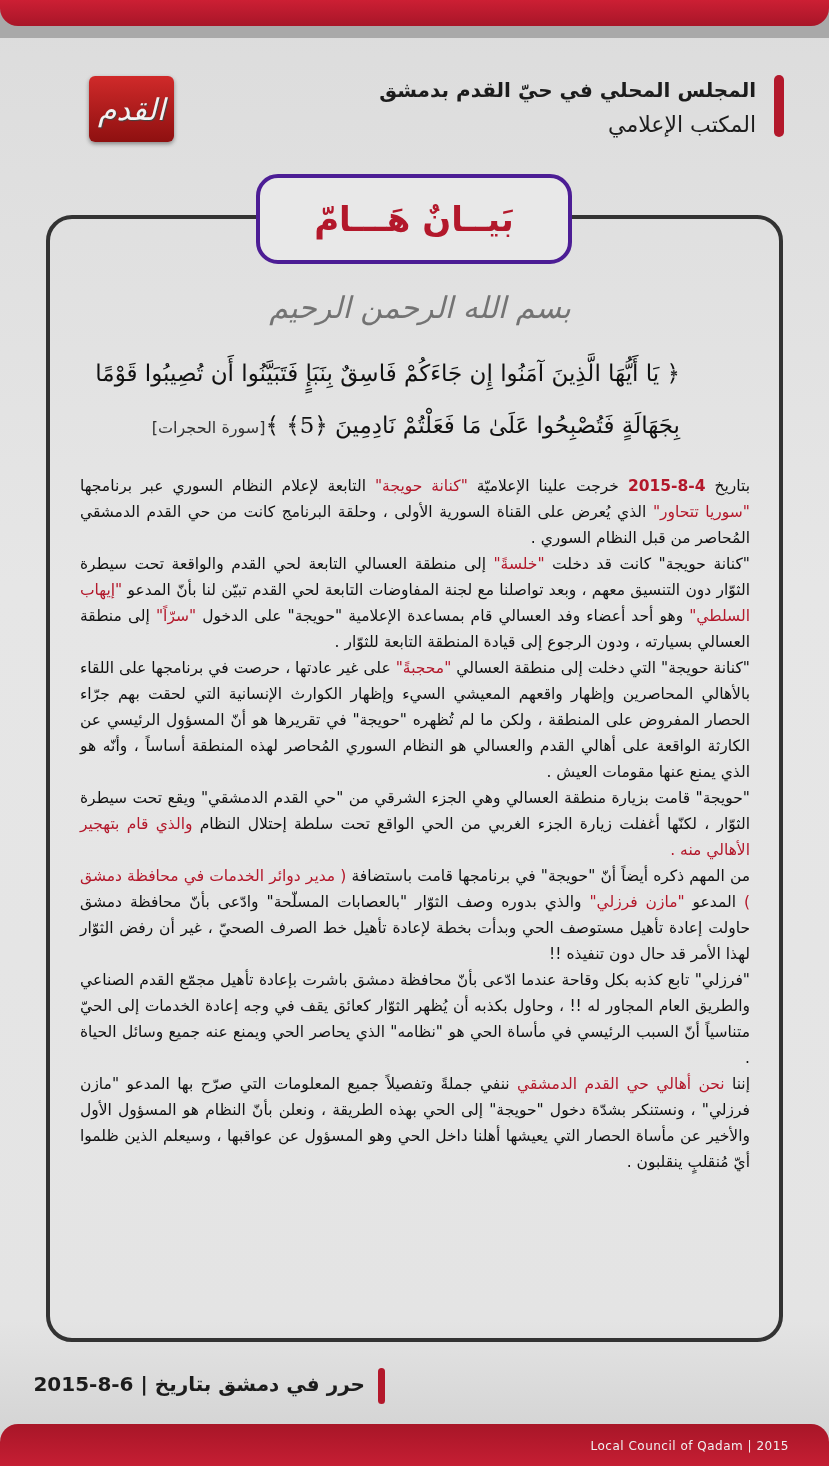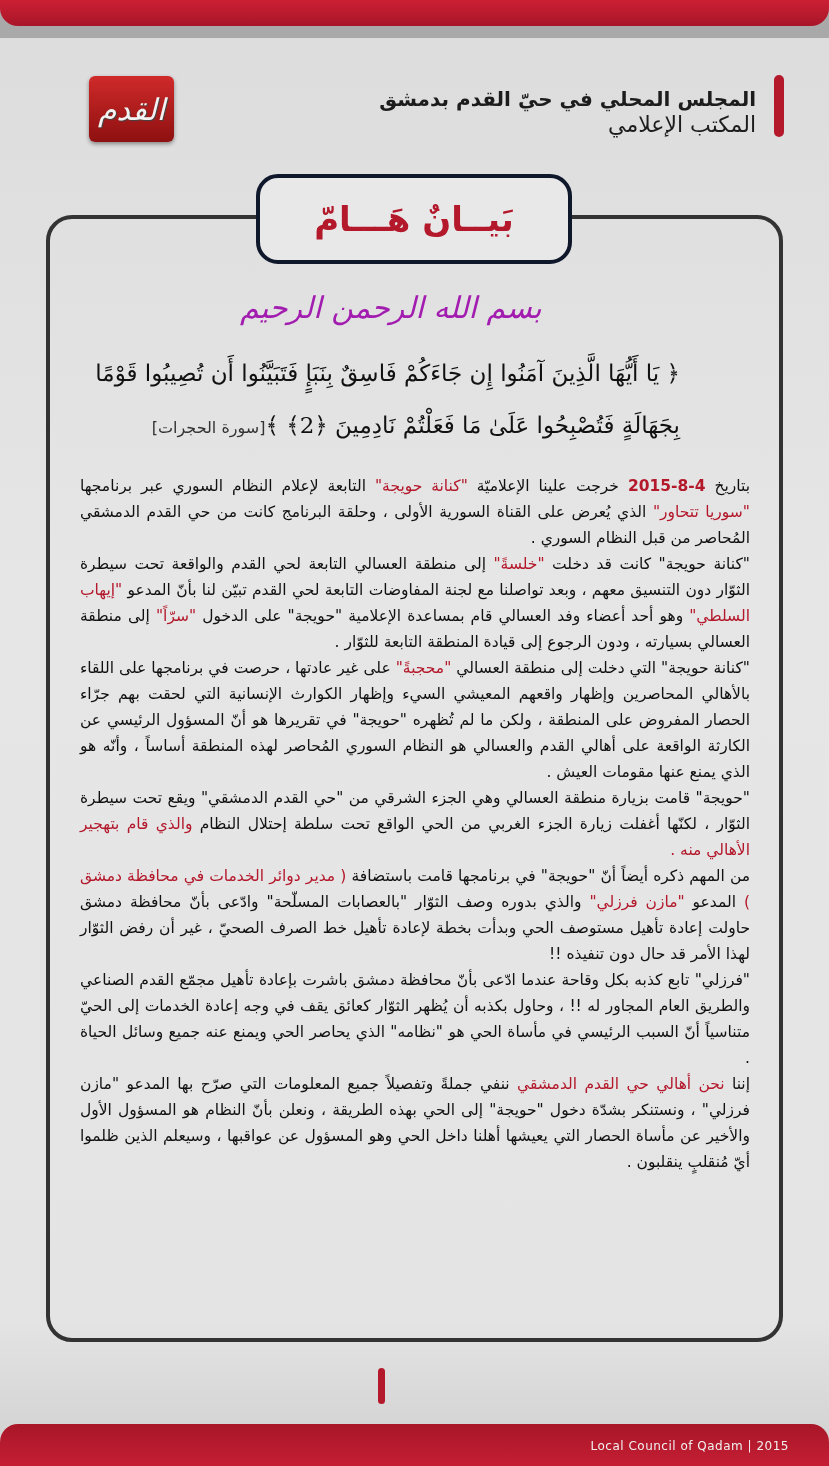--- a/index.html
+++ b/index.html
@@ -17,51 +17,51 @@
     position: absolute; left: 0; top: 0; width: 829px; height: 26px;
     background: linear-gradient(#cc1f34, #a81628);
     border-radius: 0 0 18px 18px;
   }
   .header { position: absolute; top: 70px; right: 45px; width: 420px; height: 76px; }
   .header .accent {
     position: absolute; right: 0; top: 5px; width: 10px; height: 62px;
     background: #b3182b; border-radius: 5px;
   }
   .header .line1 {
-    position: absolute; right: 28px; top: 17px; direction: rtl;
+    position: absolute; right: 28px; top: 8px; direction: rtl;
     font-size: 20px; font-weight: bold; color: #1c1c1c; white-space: nowrap;
   }
   .header .line2 {
     position: absolute; right: 28px; top: 42px; direction: rtl;
     font-size: 22px; font-weight: normal; color: #1c1c1c; white-space: nowrap;
   }
   .logo {
     position: absolute; left: 45px; top: 76px; width: 85px; height: 66px;
     background: linear-gradient(#d02a2a, #8e1010);
     border-radius: 6px; box-shadow: 0 2px 4px rgba(0,0,0,0.4);
     color: #f3f3f3; font-family: "DejaVu Serif", serif; font-style: italic;
     font-size: 30px; display: flex; align-items: center; justify-content: center;
     direction: rtl; text-shadow: 1px 1px 1px #444; margin-left: 44px;
   }
   .panel {
     position: absolute; left: 46px; top: 215px; width: 737px; height: 1127px;
     border: 4px solid #333; border-radius: 26px;
   }
   .title-box {
     position: absolute; left: 256px; top: 174px; width: 316px; height: 90px;
-    border: 4px solid #0f172a; border-radius: 22px;
+    border: 4px solid #4c1d95; border-radius: 22px;
     background: #e8e8e8;
     display: flex; align-items: center; justify-content: center;
   }
   .title-box span {
     direction: rtl; color: #b3182b; font-size: 34px; font-weight: bold; letter-spacing: 2px;
   }
   .basmala {
     position: absolute; left: 240px; top: 290px; width: 360px; height: 52px;
-    text-align: left; direction: rtl; color: #a21caf;
+    text-align: center; direction: rtl; color: #737373;
     font-family: "DejaVu Serif", serif; font-size: 30px; font-style: italic;
   }
   .verse {
     position: absolute; left: 100px; width: 580px; text-align: right; direction: rtl;
     font-family: "DejaVu Serif", serif; font-size: 23px; color: #111;
     white-space: nowrap;
   }
   .verse.v1 { top: 360px; }
   .verse.v2 { top: 412px; }
   .verse .ref { font-size: 16px; color: #333; font-family: "DejaVu Sans", sans-serif; margin-left: 6px; }
@@ -110,31 +110,32 @@
 
 <div class="panel"></div>
 
 <div class="title-box">
   <span>بَيــانٌ هَـــامّ</span>
 </div>
 
 <div class="basmala">بسم الله الرحمن الرحيم</div>
 
 <div class="verse v1">﴿ يَا أَيُّهَا الَّذِينَ آمَنُوا إِن جَاءَكُمْ فَاسِقٌ بِنَبَإٍ فَتَبَيَّنُوا أَن تُصِيبُوا قَوْمًا</div>
-<div class="verse v2"><span>بِجَهَالَةٍ فَتُصْبِحُوا عَلَىٰ مَا فَعَلْتُمْ نَادِمِينَ ﴿2﴾ ﴾</span><span class="ref">[سورة الحجرات]</span></div>
+<div class="verse v2"><span>بِجَهَالَةٍ فَتُصْبِحُوا عَلَىٰ مَا فَعَلْتُمْ نَادِمِينَ ﴿5﴾ ﴾</span><span class="ref">[سورة الحجرات]</span></div>
 
 <div class="body-text">
   <p><span>بتاريخ </span><span class="red b">4-8-2015</span><span> خرجت علينا الإعلاميّة </span><span class="red">"كنانة حويجة"</span><span> التابعة لإعلام النظام السوري عبر برنامجها </span><span class="red">"سوريا تتحاور"</span><span> الذي يُعرض على القناة السورية الأولى ، وحلقة البرنامج كانت من حي القدم الدمشقي المُحاصر من قبل النظام السوري .</span></p>
   <p><span>"كنانة حويجة" كانت قد دخلت </span><span class="red">"خلسةً"</span><span> إلى منطقة العسالي التابعة لحي القدم والواقعة تحت سيطرة الثوّار دون التنسيق معهم ، وبعد تواصلنا مع لجنة المفاوضات التابعة لحي القدم تبيّن لنا بأنّ المدعو </span><span class="red">"إيهاب السلطي"</span><span> وهو أحد أعضاء وفد العسالي قام بمساعدة الإعلامية "حويجة" على الدخول </span><span class="red">"سرّاً"</span><span> إلى منطقة العسالي بسيارته ، ودون الرجوع إلى قيادة المنطقة التابعة للثوّار .</span></p>
   <p><span>"كنانة حويجة" التي دخلت إلى منطقة العسالي </span><span class="red">"محجبةً"</span><span> على غير عادتها ، حرصت في برنامجها على اللقاء بالأهالي المحاصرين وإظهار واقعهم المعيشي السيء وإظهار الكوارث الإنسانية التي لحقت بهم جرّاء الحصار المفروض على المنطقة ، ولكن ما لم تُظهره "حويجة" في تقريرها هو أنّ المسؤول الرئيسي عن الكارثة الواقعة على أهالي القدم والعسالي هو النظام السوري المُحاصر لهذه المنطقة أساساً ، وأنّه هو الذي يمنع عنها مقومات العيش .</span></p>
   <p><span>"حويجة" قامت بزيارة منطقة العسالي وهي الجزء الشرقي من "حي القدم الدمشقي" ويقع تحت سيطرة الثوّار ، لكنّها أغفلت زيارة الجزء الغربي من الحي الواقع تحت سلطة إحتلال النظام </span><span class="red">والذي قام بتهجير الأهالي منه .</span></p>
   <p><span>من المهم ذكره أيضاً أنّ "حويجة" في برنامجها قامت باستضافة </span><span class="red">( مدير دوائر الخدمات في محافظة دمشق )</span><span> المدعو </span><span class="red">"مازن فرزلي"</span><span> والذي بدوره وصف الثوّار "بالعصابات المسلّحة" وادّعى بأنّ محافظة دمشق حاولت إعادة تأهيل مستوصف الحي وبدأت بخطة لإعادة تأهيل خط الصرف الصحيّ ، غير أن رفض الثوّار لهذا الأمر قد حال دون تنفيذه !!</span></p>
   <p>"فرزلي" تابع كذبه بكل وقاحة عندما ادّعى بأنّ محافظة دمشق باشرت بإعادة تأهيل مجمّع القدم الصناعي والطريق العام المجاور له !! ، وحاول بكذبه أن يُظهر الثوّار كعائق يقف في وجه إعادة الخدمات إلى الحيّ متناسياً أنّ السبب الرئيسي في مأساة الحي هو "نظامه" الذي يحاصر الحي ويمنع عنه جميع وسائل الحياة .</p>
   <p><span>إننا </span><span class="red">نحن أهالي حي القدم الدمشقي</span><span> ننفي جملةً وتفصيلاً جميع المعلومات التي صرّح بها المدعو "مازن فرزلي" ، ونستنكر بشدّة دخول "حويجة" إلى الحي بهذه الطريقة ، ونعلن بأنّ النظام هو المسؤول الأول والأخير عن مأساة الحصار التي يعيشها أهلنا داخل الحي وهو المسؤول عن عواقبها ، وسيعلم الذين ظلموا أيّ مُنقلبٍ ينقلبون .</span></p>
 </div>
 
 <div class="footer-sign">
   <div class="accent"></div>
+  <div class="text">حرر في دمشق بتاريخ | 6-8-2015</div>
 </div>
 
 <div class="bottom-bar">
   <span class="credit">Local Council of Qadam  |  2015</span>
 </div>
 
 </body></html>

